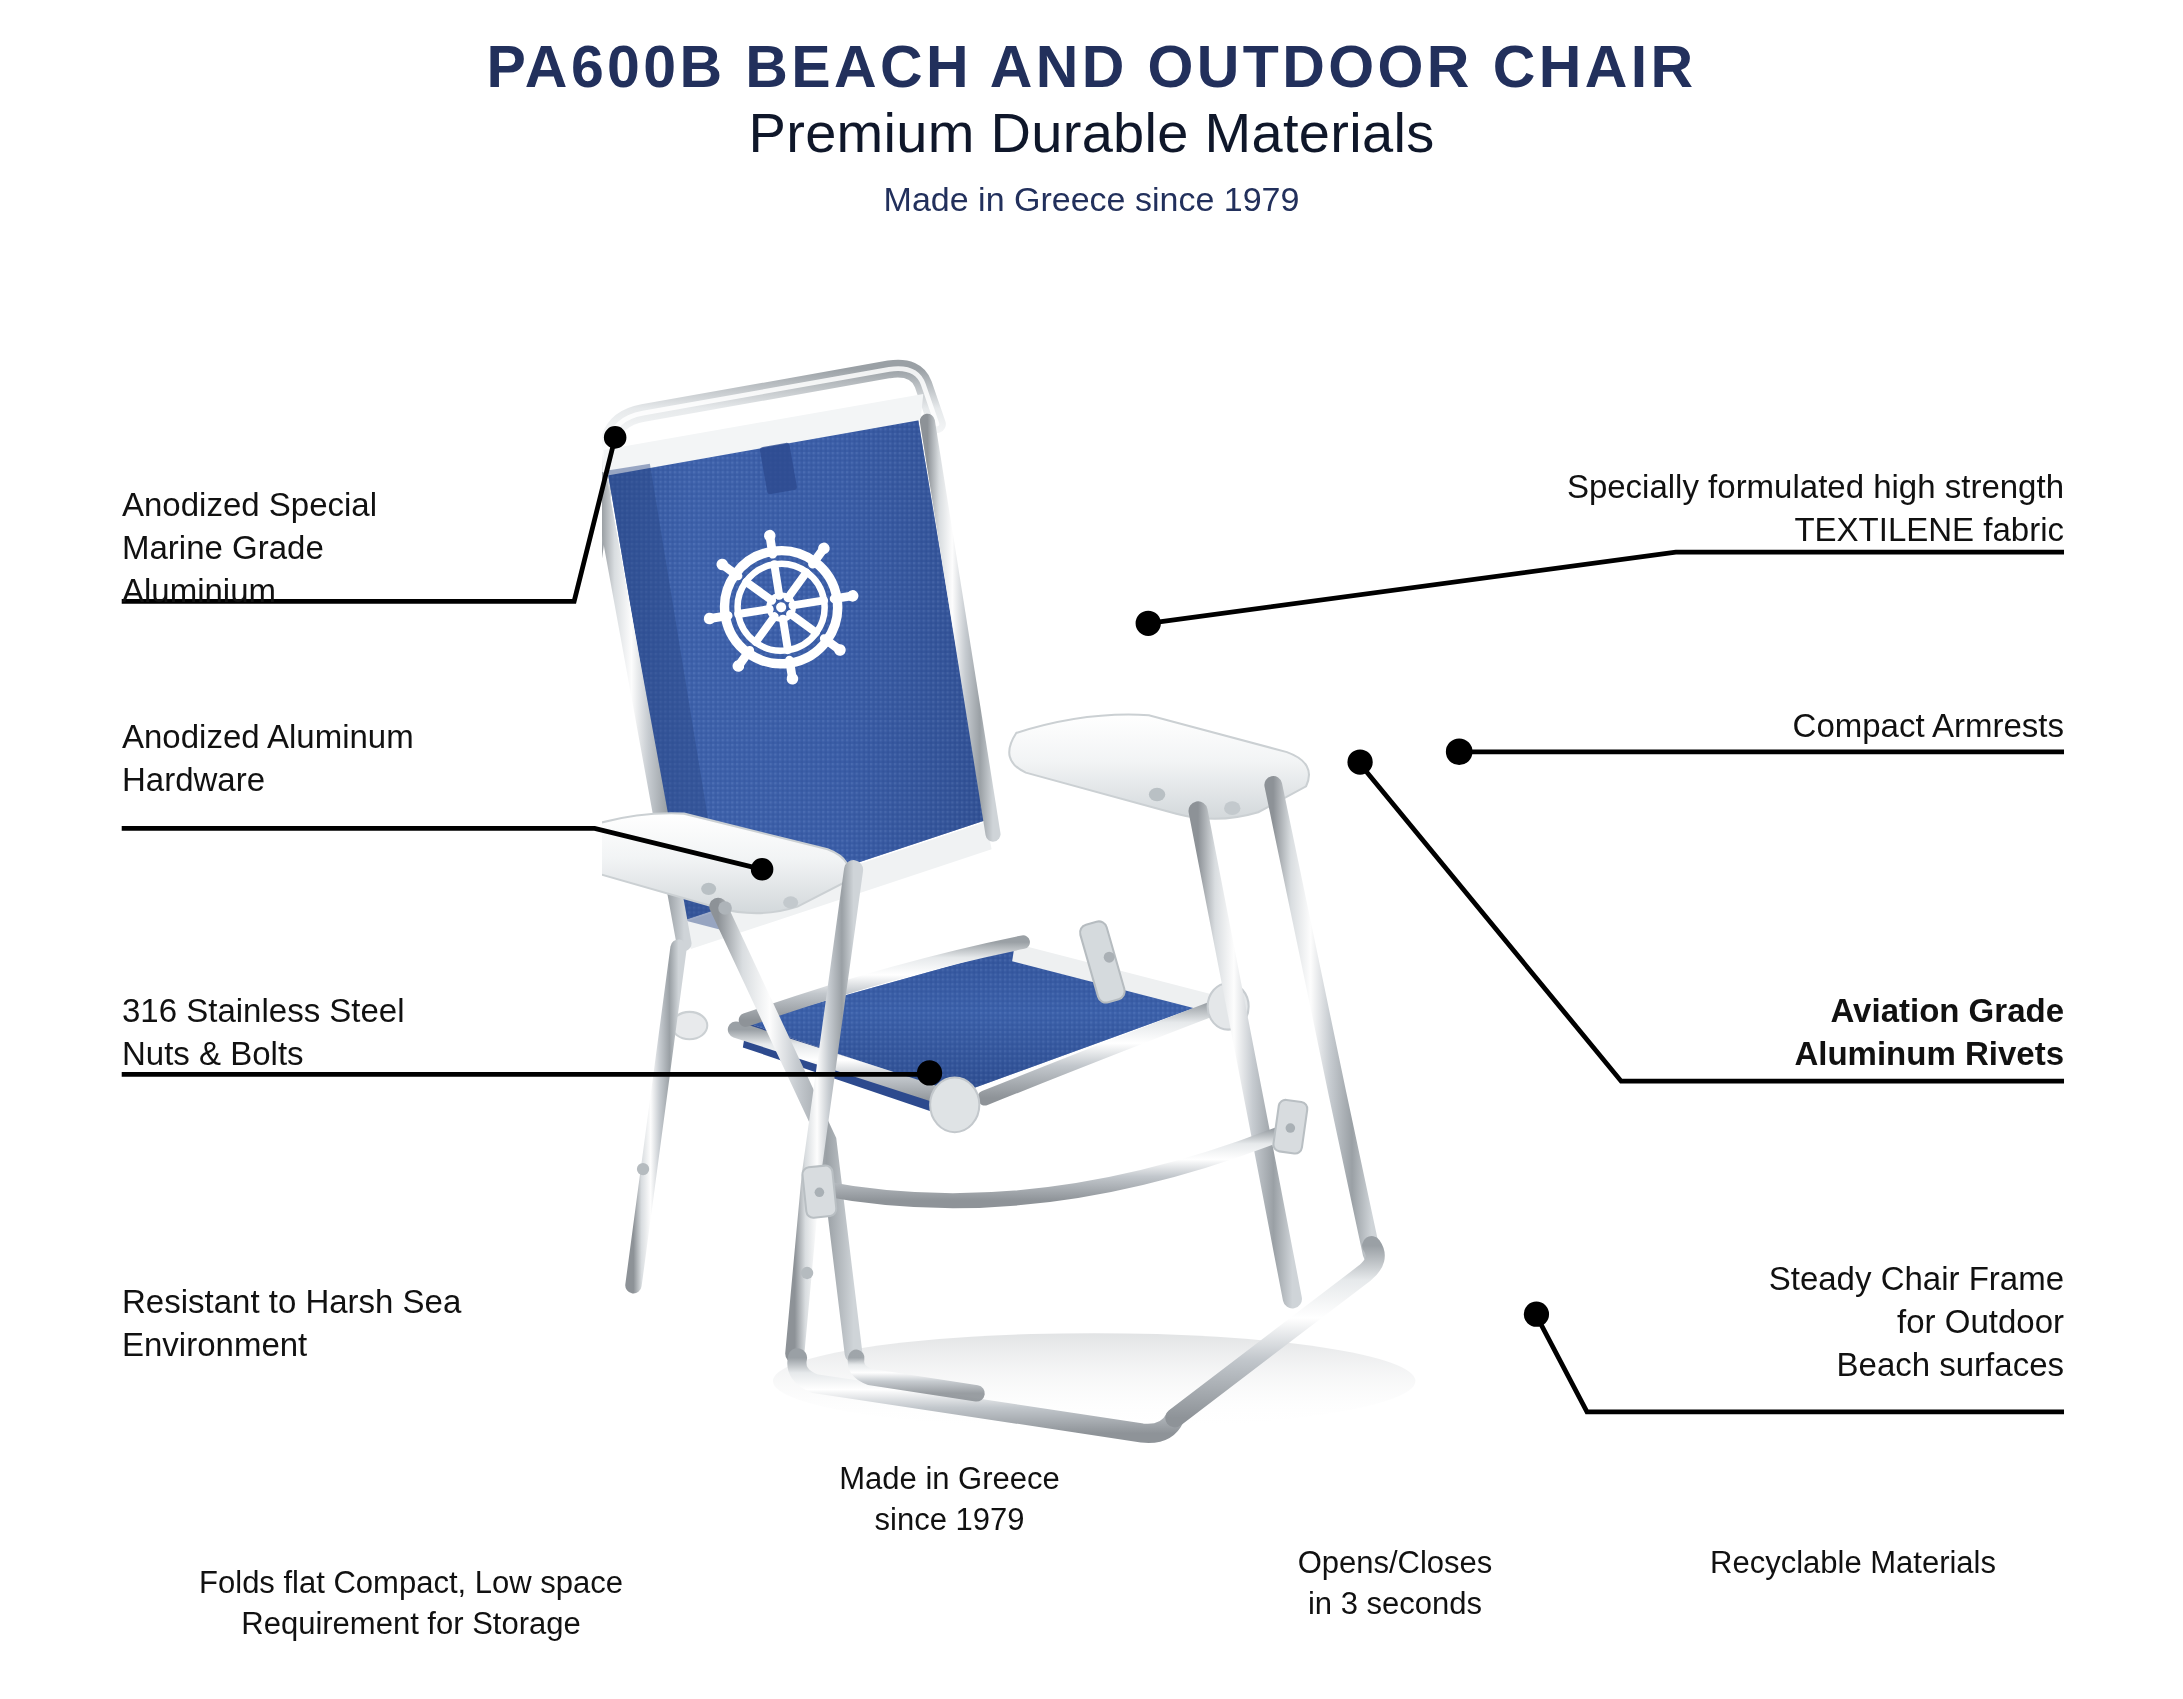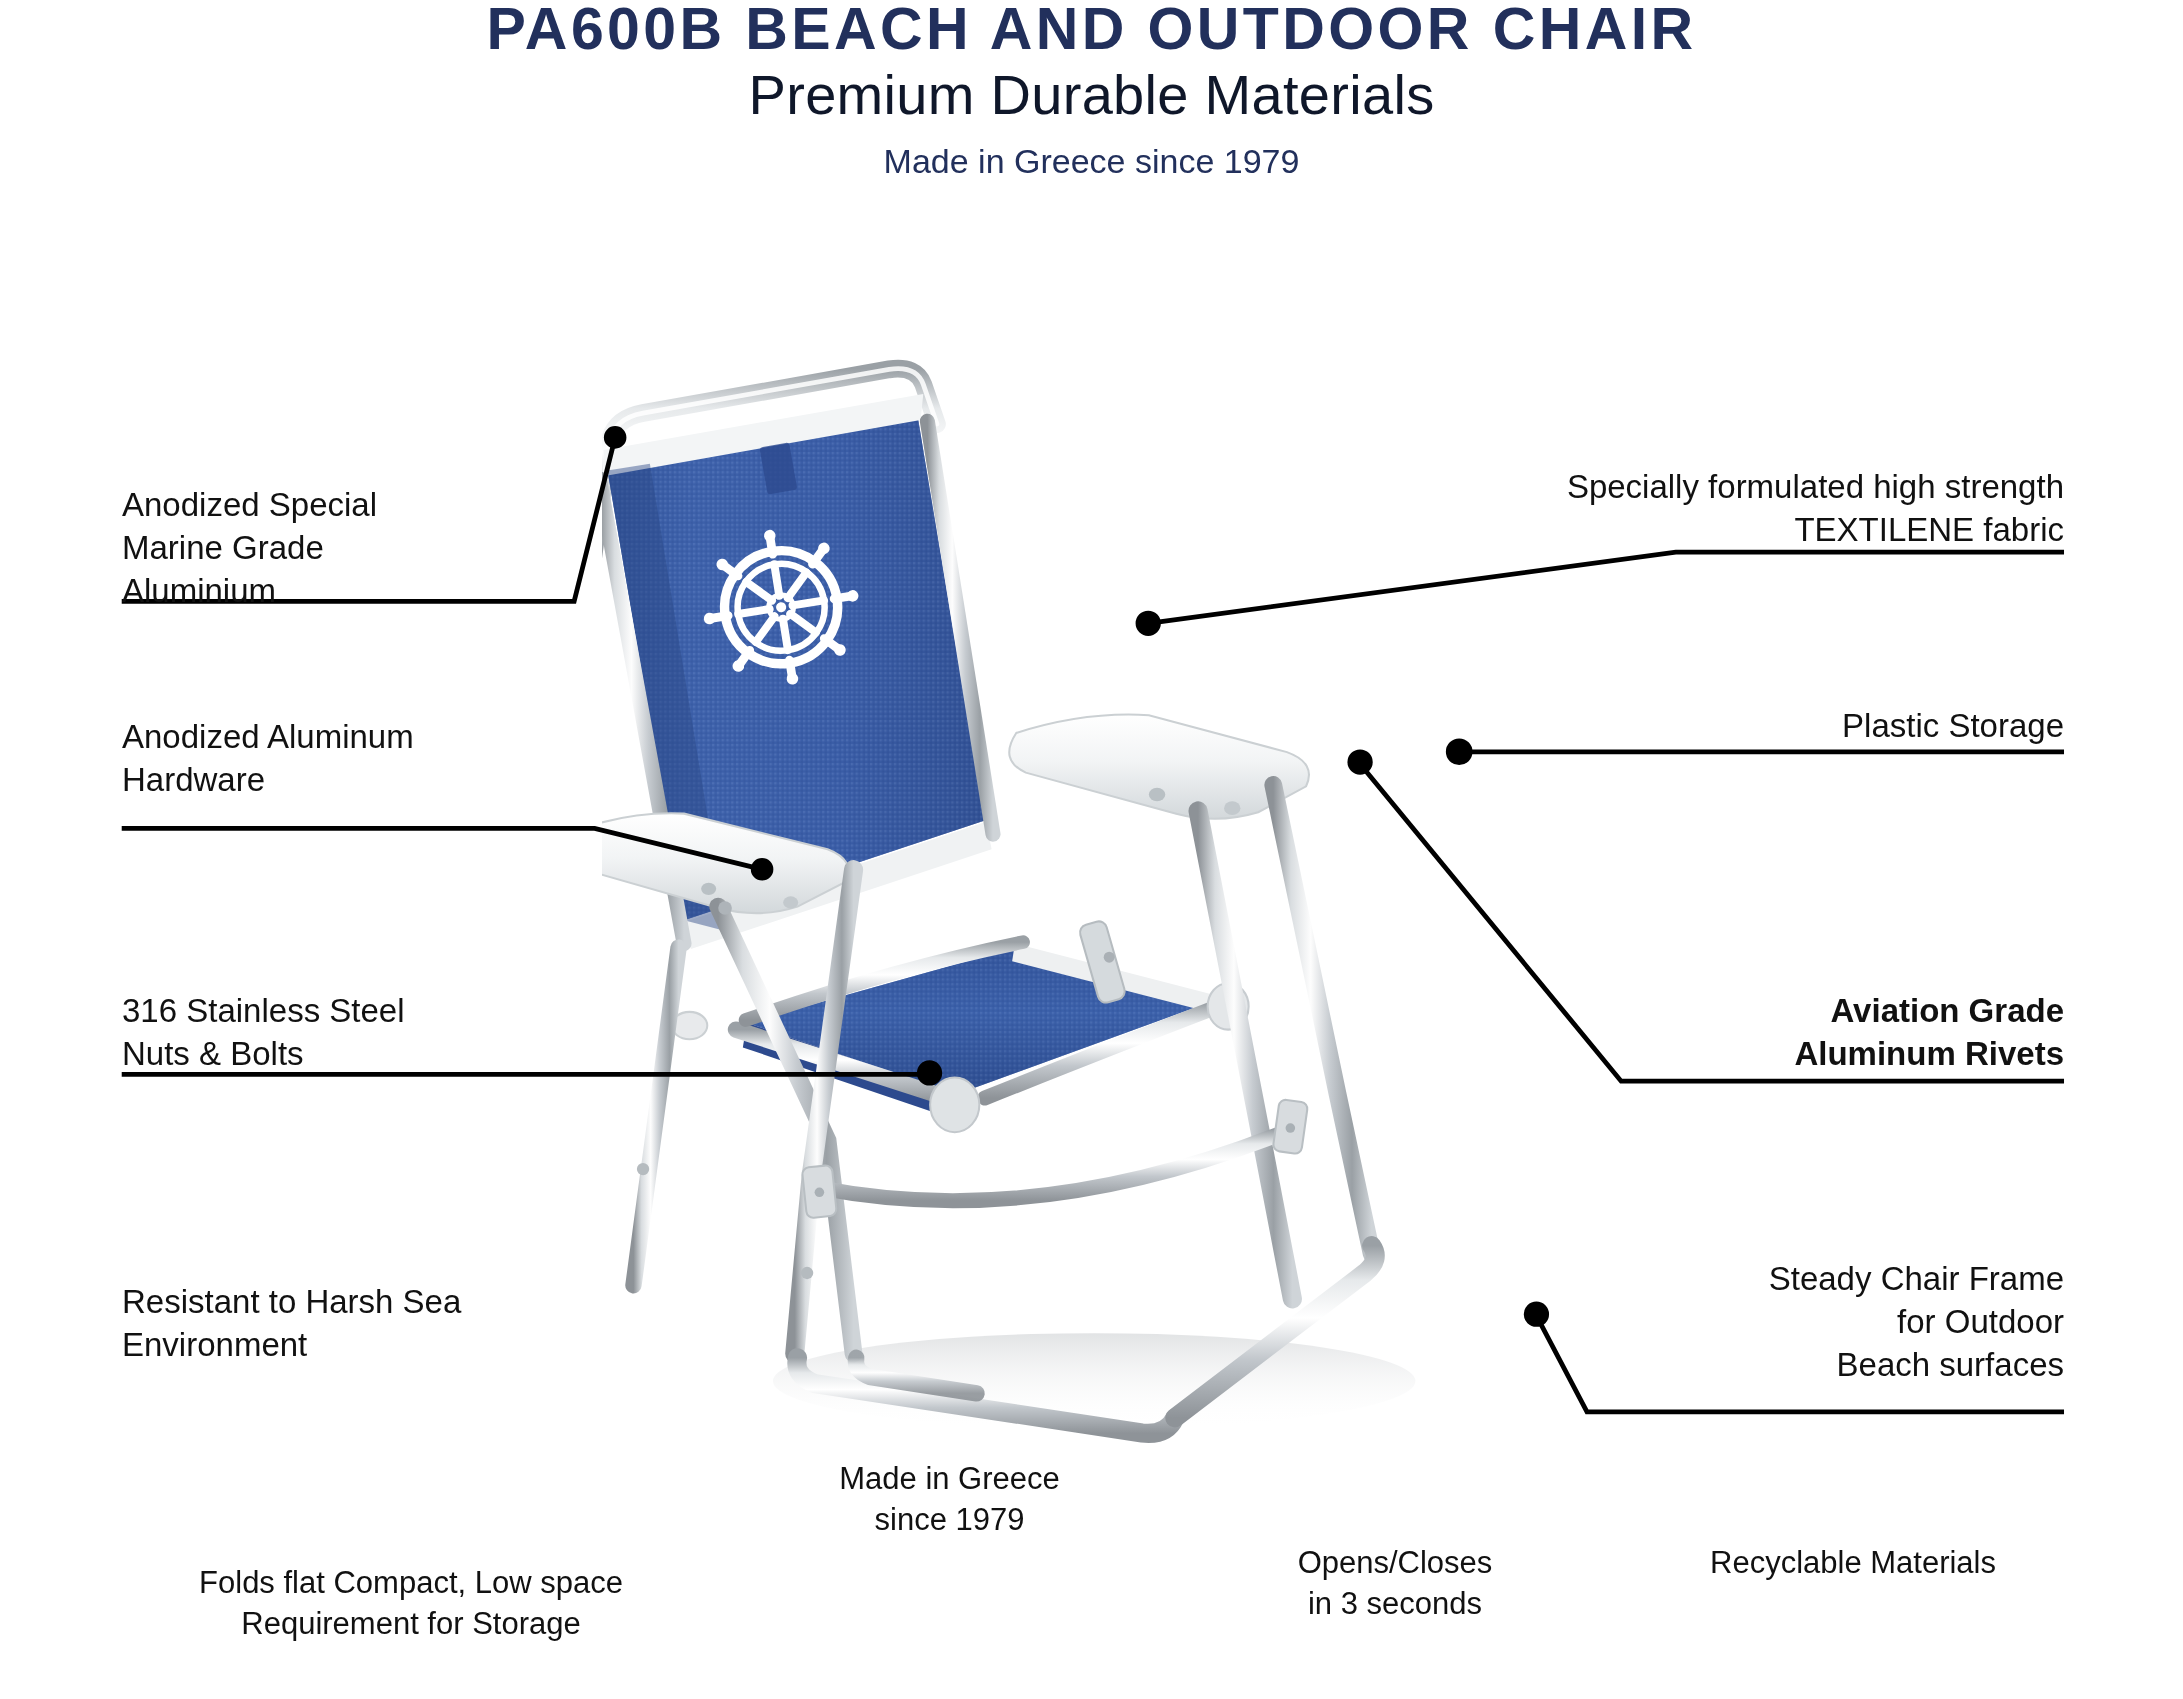--- a/index.html
+++ b/index.html
@@ -7,21 +7,21 @@
     width:2183px;height:1699px;position:relative;overflow:hidden;
     font-family:"Liberation Sans", sans-serif;
     -webkit-font-smoothing:antialiased;
   }
   .stage{position:absolute;left:0;top:0;width:2183px;height:1699px;}
 
   
   .header{position:absolute;left:0;top:0;width:2183px;text-align:center;}
   .title{
     font-size:59px;font-weight:700;letter-spacing:3.4px;
-    color:#22305c;line-height:1.0;
+    color:#22305c;margin-top:38px;line-height:1.0;
     font-family:"Liberation Sans", sans-serif;
   }
   .subtitle{
     font-size:56px;font-weight:400;color:#0f172a;
     margin-top:8px;line-height:1.0;letter-spacing:0.3px;
   }
   .tagline{
     font-size:34px;font-weight:400;color:#22305c;
     margin-top:20.5px;line-height:1.0;
   }
@@ -251,21 +251,21 @@
 
   <div class="callout left" style="left:122px;top:990px;width:520px;">316 Stainless Steel
 Nuts &amp; Bolts</div>
 
   <div class="callout right" style="right:119px;top:466px;width:752px;">Specially formulated high strength
 TEXTILENE fabric</div>
 
   <div class="callout left" style="left:122px;top:1281px;width:547px;">Resistant to Harsh Sea
 Environment</div>
 
-  <div class="callout right" style="right:119px;top:705px;width:615px;">Plastic Storage</div>
+  <div class="callout right" style="right:119px;top:705px;width:615px;">Compact Armrests</div>
 
   <div class="callout right" style="right:119px;top:990px;width:615px;font-weight:bold;">Aviation Grade
 Aluminum Rivets</div>
 
   <div class="callout right" style="right:119px;top:1258px;width:615px;">Steady Chair Frame
 for Outdoor
 Beach surfaces</div>
 
   <div class="feature l" style="left:124px;top:1543px;width:574px;">Folds flat Compact, Low space
 Requirement for Storage</div>

